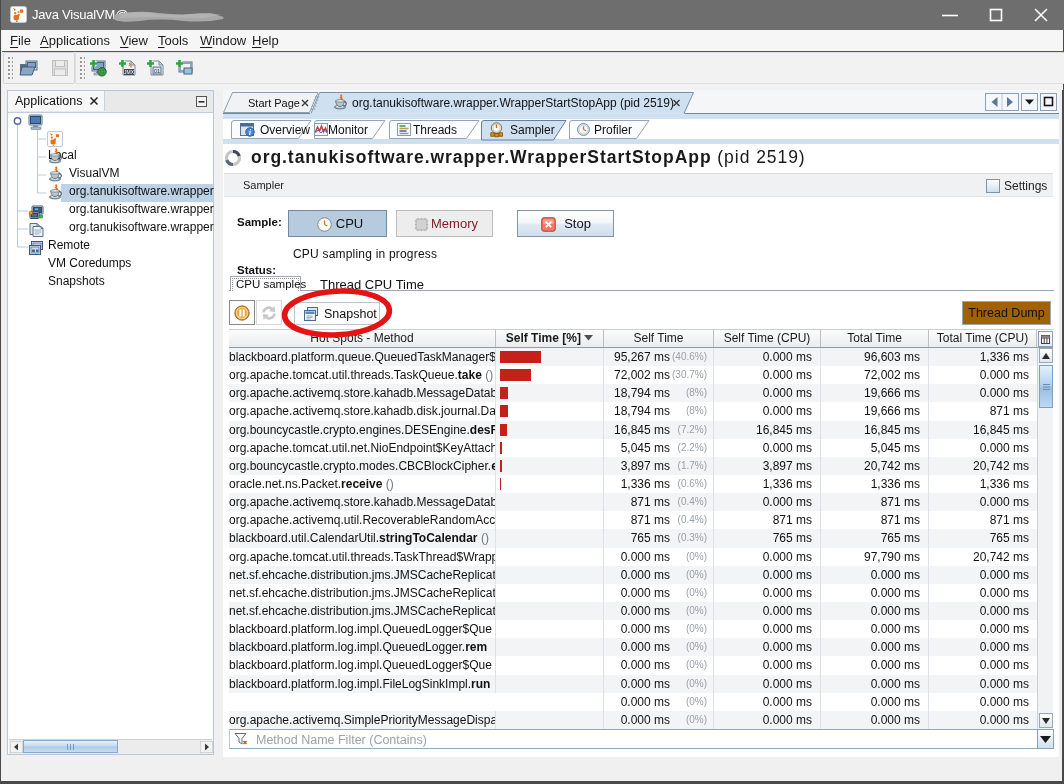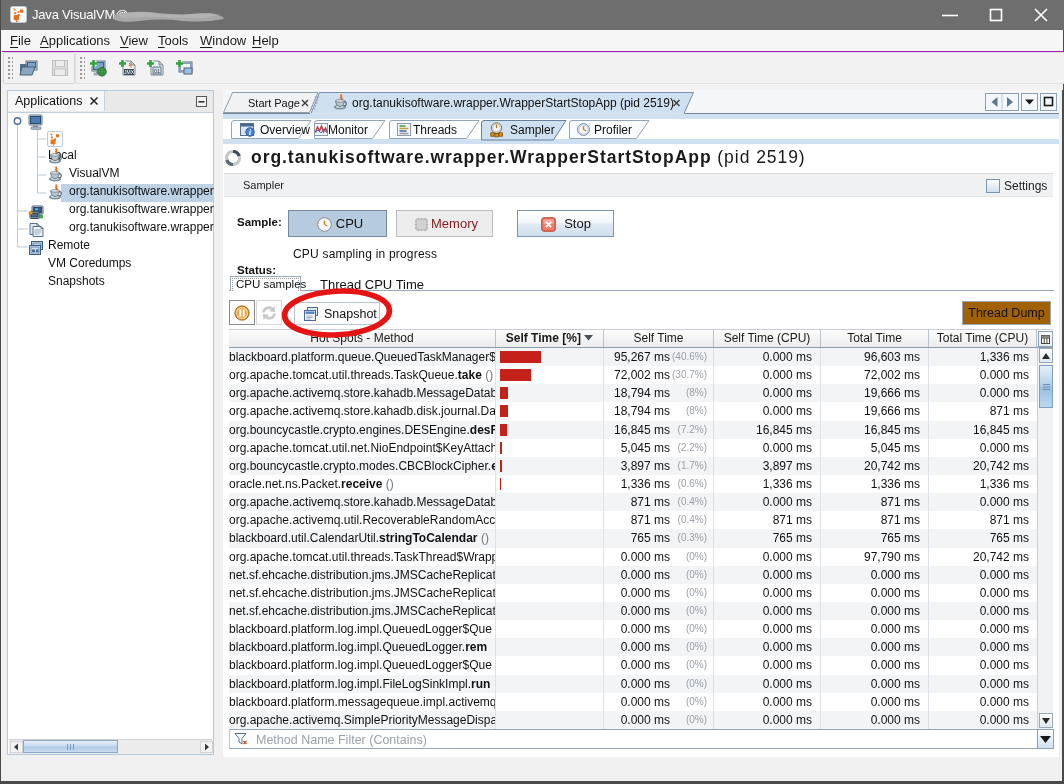--- a/index.html
+++ b/index.html
@@ -691,21 +691,20 @@
 <div class="cell c-b"></div>
 <div class="cell c-s">
             <span class="msv">0.000 ms</span>
             <span class="pctv pct">(0%)</span>
           </div>
 <div class="cell c-sc">0.000 ms</div>
 <div class="cell c-t">0.000 ms</div>
 <div class="cell c-tc">0.000 ms</div>
 </div>
 <div class="trow">
-<div class="cell c-m">blackboard.platform.messagequeue.impl.activemq</div>
 <div class="cell c-b"></div>
 <div class="cell c-s">
             <span class="msv">0.000 ms</span>
             <span class="pctv pct">(0%)</span>
           </div>
 <div class="cell c-sc">0.000 ms</div>
 <div class="cell c-t">0.000 ms</div>
 <div class="cell c-tc">0.000 ms</div>
 </div>
 <div class="trow odd">

